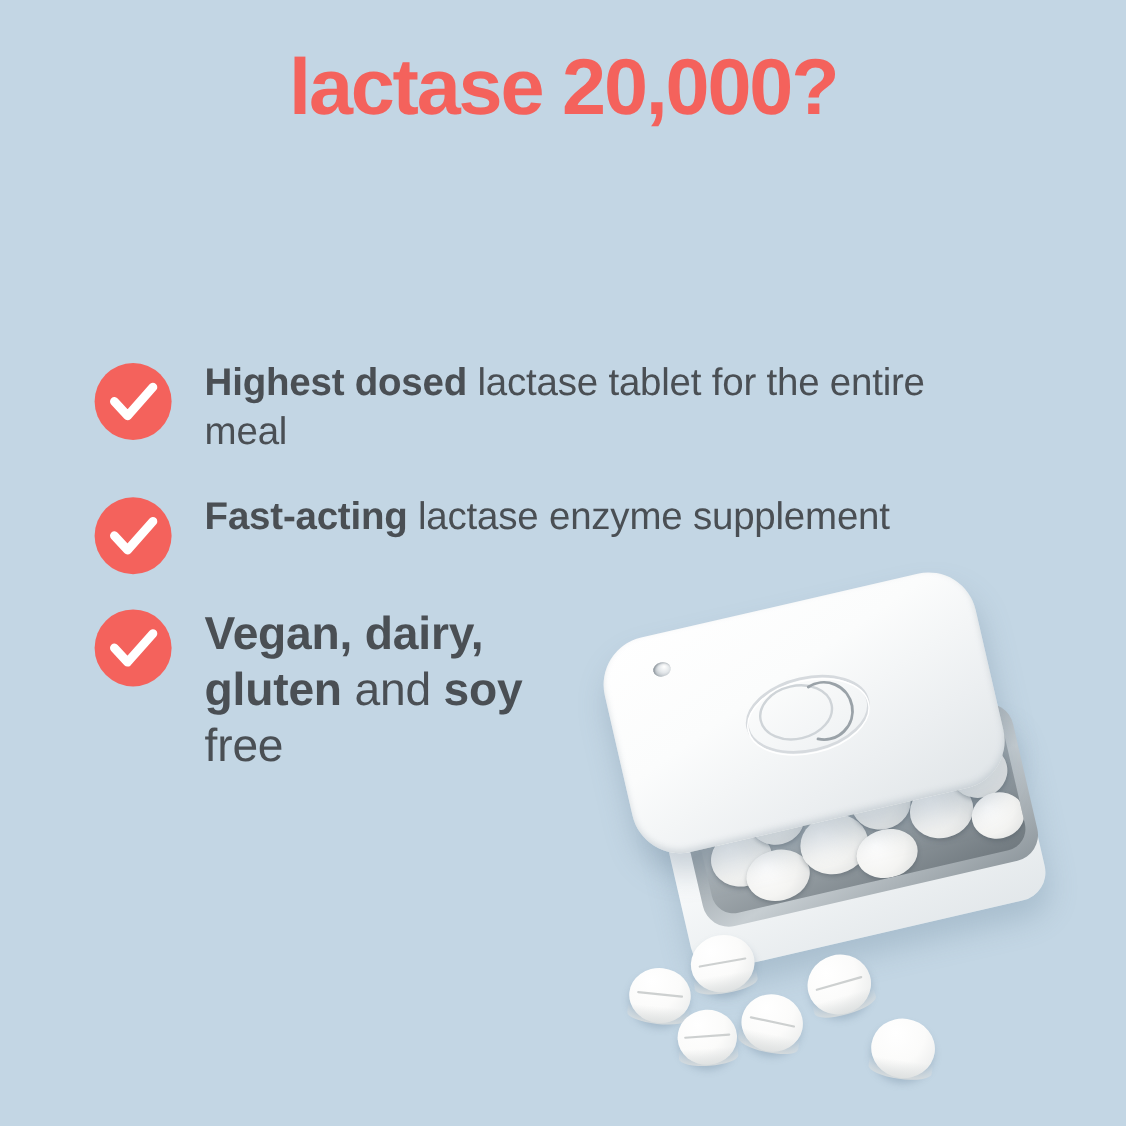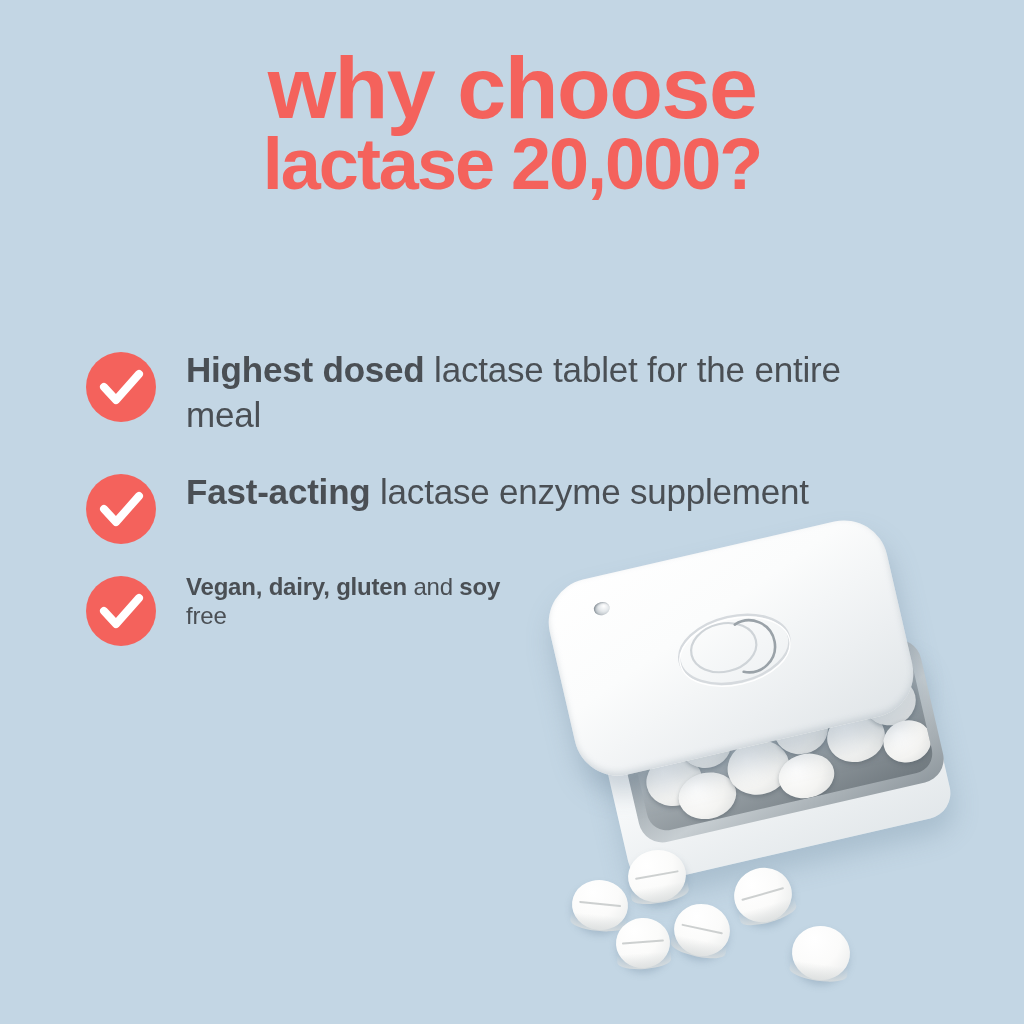--- a/index.html
+++ b/index.html
@@ -40,21 +40,21 @@
     white-space: nowrap;
   }
   .headline .hl-line-2 {
     font-size: 72px;
     letter-spacing: -2px;
   }
 
   
   .bullets {
     position: absolute;
-    top: 344px;
+    top: 322px;
     left: 86px;
     width: 860px;
   }
   .bullet {
     position: relative;
     display: flex;
     align-items: flex-start;
     margin-bottom: 28px;
   }
   .bullet-2 { margin-bottom: 24px; }
@@ -85,21 +85,21 @@
     font-weight: 400;
     letter-spacing: -0.2px;
     padding-top: 4px;
     max-width: 720px;
   }
   .bullet-text b {
     font-weight: bold;
   }
   .bullet-3 .bullet-text {
     max-width: 330px;
-    font-size: 24px;
+    font-size: 42px;
     line-height: 1.22;
   }
 
   
   #product {
     position: absolute;
     left: 548px;
     top: 528px;
     width: 476px;
     height: 496px;
@@ -206,21 +206,20 @@
     border-bottom-right-radius: 50%;
     background: linear-gradient(180deg, rgba(255,255,255,0) 0%, rgba(219,222,222,0.9) 100%);
   }
 </style>
 </head>
 <body>
 
 <div id="poster">
 
   <div class="headline">
-    <span class="hl-line hl-line-1">why choose</span>
     <span class="hl-line hl-line-2">lactase 20,000?</span>
   </div>
 
   <div class="bullets">
 
     <div class="bullet bullet-1">
       <div class="check-badge">
         <svg viewBox="0 0 70 70" aria-hidden="true">
           <path d="M18 35 L30 48 L53 22" fill="none" stroke="#ffffff" stroke-width="8" stroke-linecap="round" stroke-linejoin="round"></path>
         </svg>

